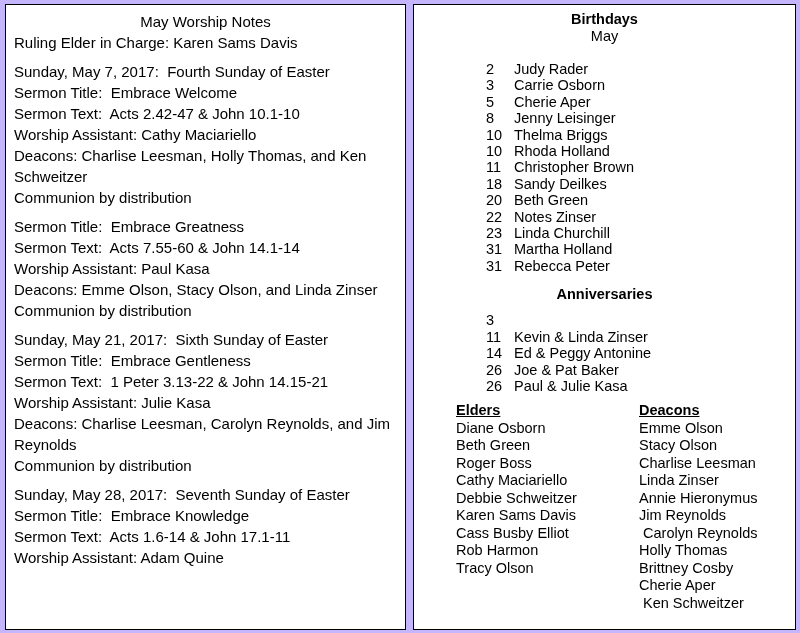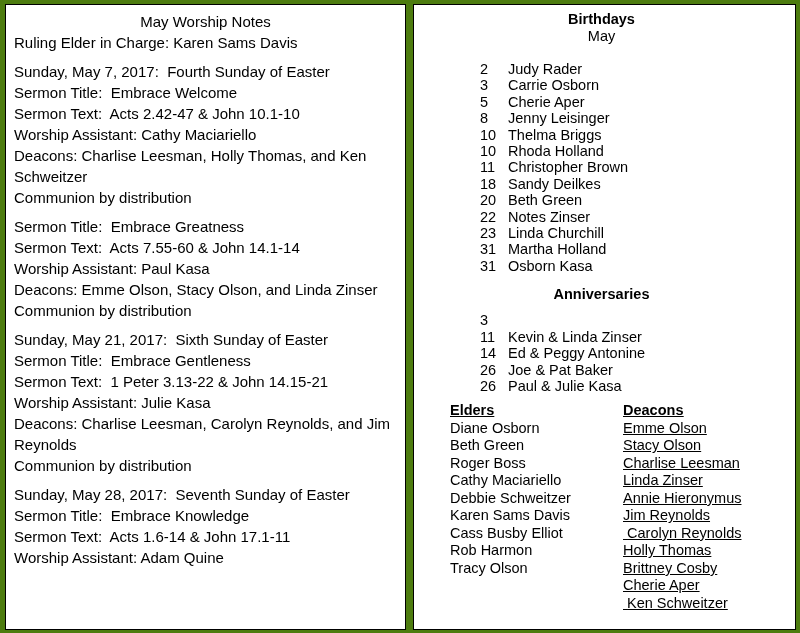--- a/index.html
+++ b/index.html
@@ -6,21 +6,21 @@
     margin: 0;
     padding: 0;
     background: #ffffff;
     font-family: "Liberation Sans", sans-serif;
     color: #000000;
   }
   .page {
     position: relative;
     width: 800px;
     height: 633px;
-    background: #4d7c0f;
+    background: #c4b5fd;
     overflow: hidden;
   }
   .panel {
     position: absolute;
     top: 4px;
     height: 626px;
     border: 1px solid #000000;
     box-sizing: border-box;
     background: #ffffff;
     overflow: hidden;
@@ -28,21 +28,21 @@
   .panel-left {
     left: 5px;
     width: 401px;
     padding: 6px 8px 6px 8px;
     font-size: 15px;
     line-height: 21px;
   }
   .panel-right {
     left: 413px;
     width: 383px;
-    padding: 6px 10px 6px 4px;
+    padding: 6px 10px 6px 10px;
     font-size: 14.5px;
     line-height: 17px;
   }
   .line { white-space: pre-wrap; }
   .center { text-align: center; }
   .bold { font-weight: bold; }
   .service { margin-top: 8px; }
 
   .bday-list {
     margin-top: 16px;
@@ -64,22 +64,21 @@
     display: flex;
     margin-top: 8px;
     line-height: 17.5px;
   }
   .officers .col-elders {
     margin-left: 32px;
     width: 160px;
     flex: 0 0 160px;
   }
   .officers .col-deacons {
-    margin-left: 13px;
-    text-decoration: underline;
+    margin-left: 23px;
   }
   .officer-heading {
     font-weight: bold;
     text-decoration: underline;
     margin-bottom: 0px;
   }
   .officer-name { white-space: pre-wrap; }
 </style>
 </head>
 <body>
@@ -172,21 +171,21 @@
         <div class="entry">
         <span class="day">23</span>
         <span class="name">Linda Churchill</span>
       </div>
         <div class="entry">
         <span class="day">31</span>
         <span class="name">Martha Holland</span>
       </div>
         <div class="entry">
         <span class="day">31</span>
-        <span class="name">Osborn Kasa</span>
+        <span class="name">Rebecca Peter</span>
       </div>
       </div>
 
     <div class="line center bold anniv-heading">Anniversaries</div>
 
     <div class="anniv-list">
         <div class="entry">
         <span class="day">3</span>
       </div>
         <div class="entry">

